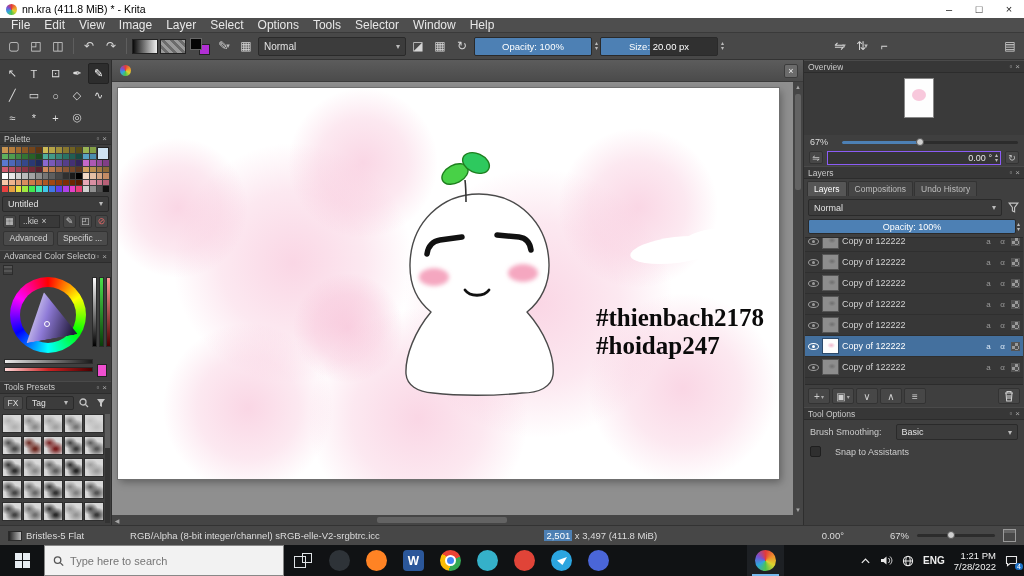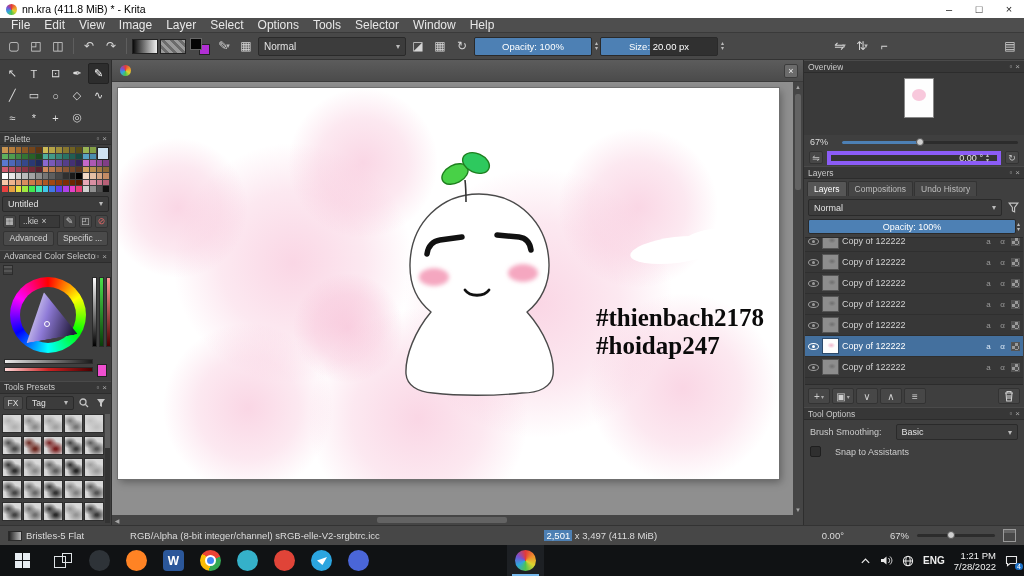--- a/index.html
+++ b/index.html
@@ -91,21 +91,21 @@
 .ov-body{position:relative;height:62px;background:#3a3a3a;}
 .ov-thumb{position:absolute;left:100px;top:5px;width:30px;height:40px;background:#fefefe;border:1px solid #888;}
 .ov-thumb i{position:absolute;left:7px;top:10px;width:14px;height:12px;border-radius:50%;background:rgba(244,164,196,.6);}
 .ov-zoomrow{display:flex;align-items:center;height:14px;padding:0 6px;gap:6px;}
 .ov-zoom{font-size:9px;color:#ddd;width:26px;}
 .track{position:relative;flex:1;height:3px;background:#2c2c2c;border-radius:2px;}
 .track .fill{position:absolute;left:0;top:0;bottom:0;background:#4d80b4;border-radius:2px;}
 .track .knob{position:absolute;top:-3px;width:8px;height:8px;background:#cfcfcf;border-radius:50%;border:1px solid #555;}
 .ov-rotrow{display:flex;align-items:center;height:17px;padding:0 5px;gap:4px;}
 .mini-ic{width:14px;height:13px;display:flex;align-items:center;justify-content:center;color:#c5c5c5;font-size:9px;background:#474747;border:1px solid #333;border-radius:2px;}
-.rot-spin{flex:1;height:14px;background:#353535;border:4px solid #8b5cf6;display:flex;align-items:center;justify-content:flex-end;padding:0 8px;font-size:9px;color:#e5e5e5;gap:2px;}
+.rot-spin{flex:1;height:14px;background:#353535;border:1px solid #8b5cf6;display:flex;align-items:center;justify-content:flex-end;padding:0 2px;font-size:9px;color:#e5e5e5;gap:2px;}
 
 .ltabs{display:flex;gap:1px;padding:2px 3px 0;}
 .ltab{padding:2px 6px;font-size:8.5px;color:#bdbdbd;background:#464646;border:1px solid #333;border-bottom:none;border-radius:2px 2px 0 0;}
 .ltab.active{background:#565656;color:#fff;}
 .lblendrow{display:flex;align-items:center;gap:4px;padding:3px 4px 2px;}
 .lblend{flex:1;height:17px;font-size:9px;}
 .lop-row{display:flex;align-items:center;padding:1px 4px 3px;}
 .lop{position:relative;flex:1;height:15px;background:#4d80b4;border:1px solid #2a2a2a;border-radius:2px;}
 .lop span{position:absolute;inset:0;display:flex;align-items:center;justify-content:center;font-size:9px;color:#fff;}
 .layer-list{height:148px;overflow:hidden;background:#373737;border-top:1px solid #2c2c2c;border-bottom:1px solid #2c2c2c;margin:0 1px;padding-top:0;}
@@ -759,20 +759,27 @@
 
   <div class="taskbar">
     <div class="start">
         <div class="winlogo">
           <i></i>
           <i></i>
           <i></i>
           <i></i>
         </div>
       </div>
+    <div class="searchbox">
+      <svg width="12" height="12" viewBox="0 0 12 12">
+          <circle cx="5" cy="5" r="3.5" fill="none" stroke="#555" stroke-width="1.4"></circle>
+          <line x1="8" y1="8" x2="11" y2="11" stroke="#555" stroke-width="1.4"></line>
+        </svg>
+      <input type="text" placeholder="Type here to search" style="">
+    </div>
     <span id="taskbar-apps" style="display:flex;align-items:stretch;">
         <div class="app-slot">
           <div class="tv">
             <i class="b"></i>
             <i class="a"></i>
           </div>
         </div>
         <div class="app-slot">
           <div class="dot" style="background: rgb(46, 51, 56);"></div>
         </div>

